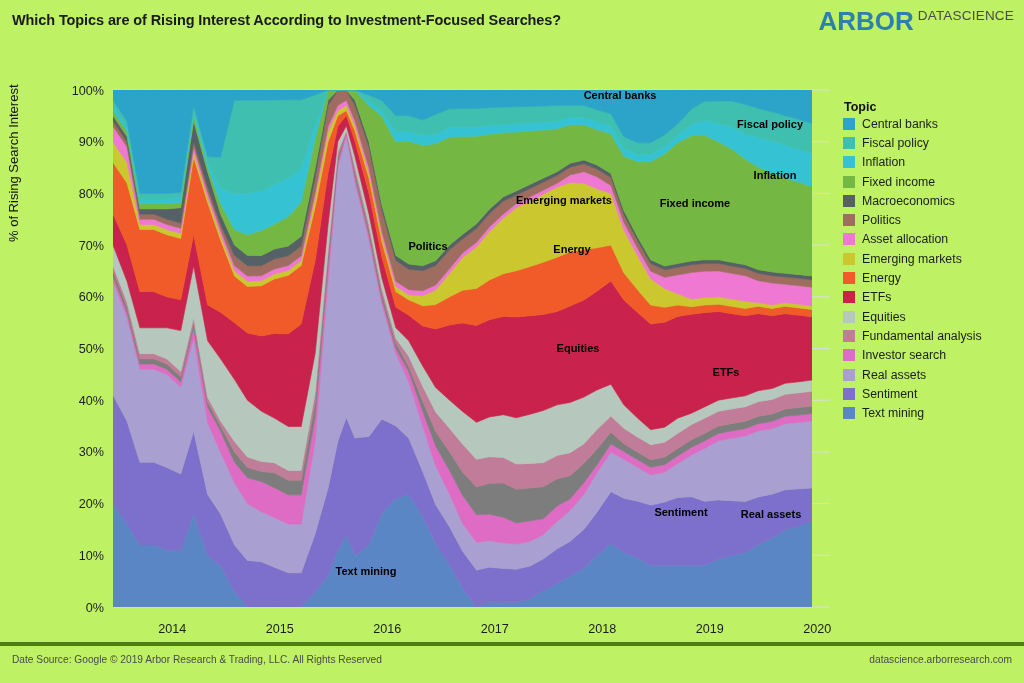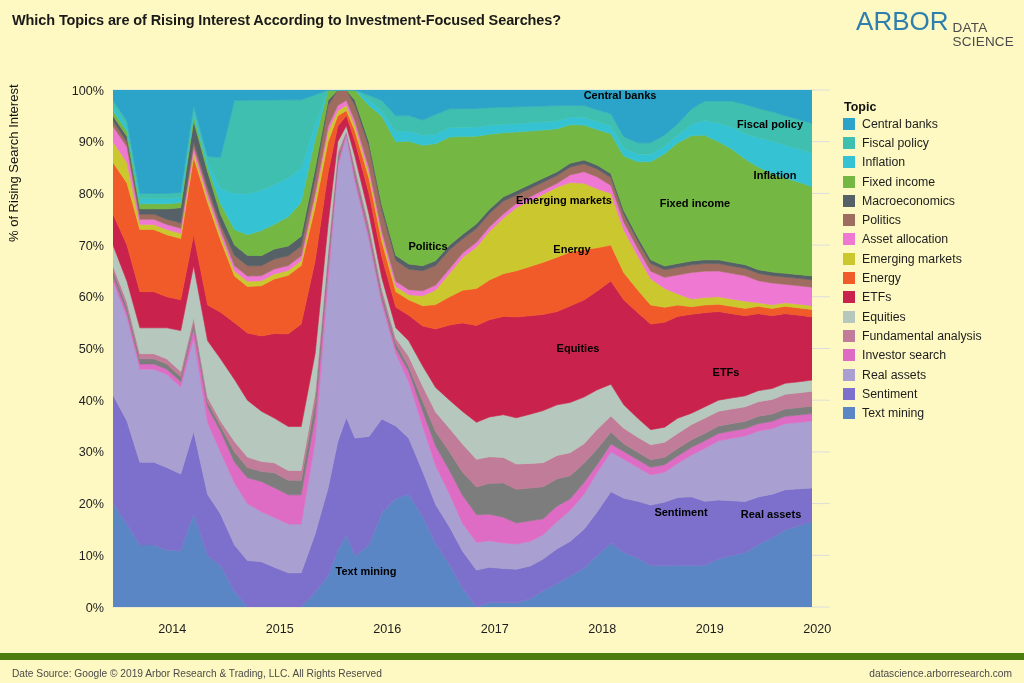--- a/index.html
+++ b/index.html
@@ -7,21 +7,21 @@
   html, body {
     margin: 0; padding: 0;
     width: 1024px; height: 683px;
     background: #ffffff;
     font-family: "Liberation Sans", sans-serif;
     overflow: hidden;
   }
   #page {
     position: relative;
     width: 1024px; height: 683px;
-    background: #fef9c3;
+    background: #bef264;
   }
 
   
   #header {
     position: absolute; left: 0; top: 0;
     width: 1024px; height: 62px;
   }
   #title {
     position: absolute; left: 12px; top: 12px;
     font-size: 14.5px; font-weight: bold; color: #1a1a1a;
@@ -32,25 +32,25 @@
     position: absolute; left: 12px; top: 33px;
     font-size: 12.4px; font-style: italic; color: #3a3a3a;
     white-space: nowrap;
   }
   #logo {
     position: absolute; right: 10px; top: 8px;
     display: flex; align-items: flex-start;
   }
   #logo-arbor {
     font-size: 26px; color: #2f7fae; letter-spacing: 0px;
-    line-height: 1; font-weight: 400;
+    line-height: 1; font-weight: 700;
   }
   #logo-ds {
-    margin-left: 4px; margin-top: 13px;
-    display: flex; flex-direction: column;
+    margin-left: 4px; margin-top: 1px;
+    display: flex; flex-direction: row;
     line-height: 1.02;
   }
   #logo-ds span {
     font-size: 13.5px; color: #4a4a4a; letter-spacing: 0.2px;
   }
 
   
   #chart-wrap {
     position: absolute; left: 0; top: 62px;
     width: 1024px; height: 585px;
@@ -85,22 +85,22 @@
     margin-right: 7px;
   }
   .legend-label {
     font-size: 12.3px; color: #1d1d1d;
     white-space: nowrap;
   }
 
   
   #footer {
     position: absolute; left: 0; bottom: 0;
-    width: 1024px; height: 30px;
-    border-top: 7px solid #4d7c0f;
+    width: 1024px; height: 41px;
+    border-top: 4px solid #4d7c0f;
   }
   #footer-left {
     position: absolute; left: 12px; top: 8px;
     font-size: 10.2px; color: #4a4a4a;
     white-space: nowrap;
   }
   #footer-right {
     position: absolute; right: 12px; top: 8px;
     font-size: 10.2px; color: #4a4a4a;
     white-space: nowrap;

